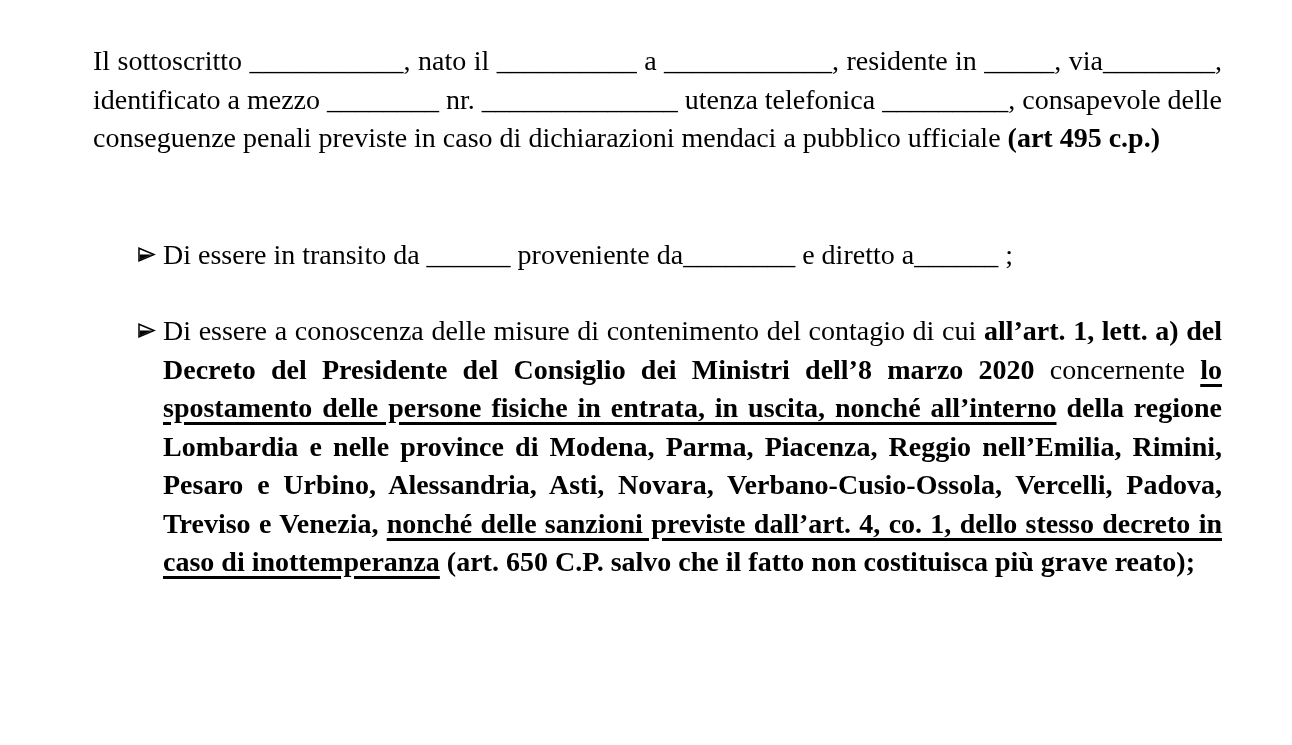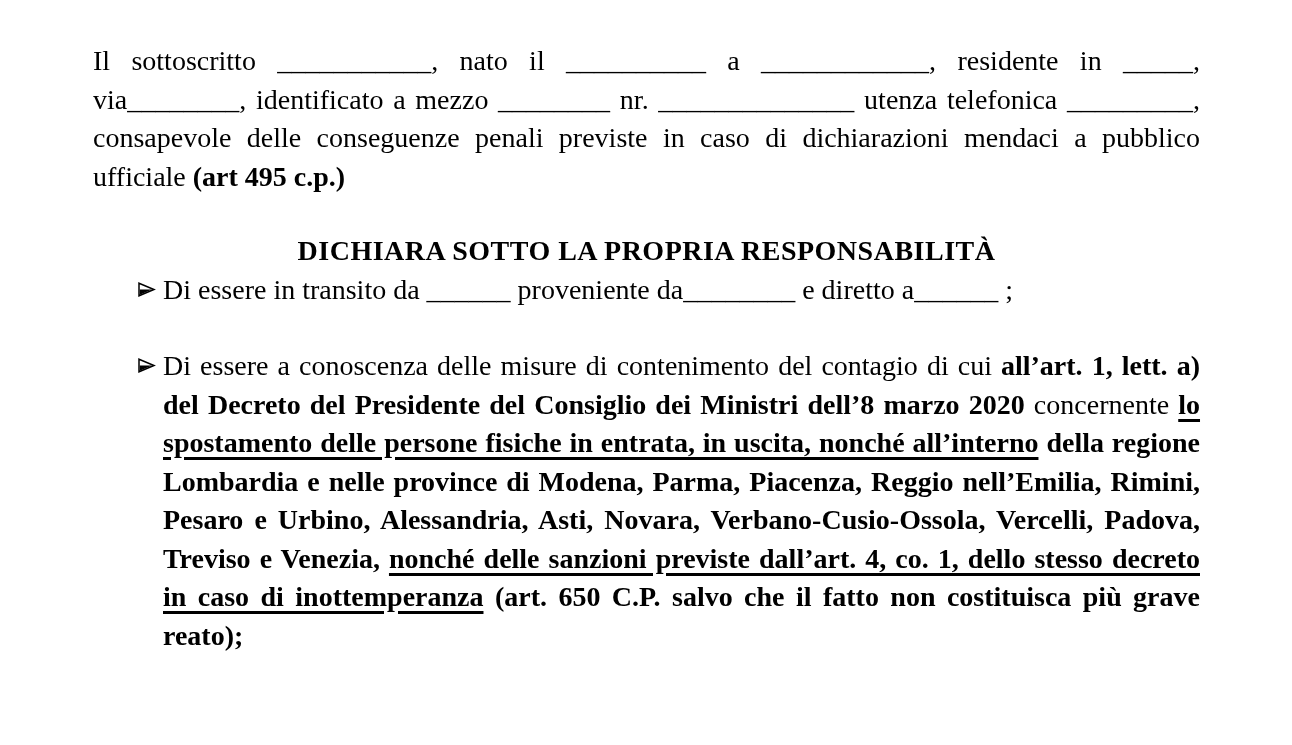--- a/index.html
+++ b/index.html
@@ -5,21 +5,21 @@
   html, body {
     margin: 0;
     padding: 0;
     background: #ffffff;
   }
   .page {
     position: relative;
     width: 1292px;
     height: 745px;
     box-sizing: border-box;
-    padding: 42px 92px 0 93px;
+    padding: 42px 70px 0 93px;
     background: #ffffff;
     color: #000000;
     font-family: "Liberation Serif", "DejaVu Serif", serif;
     font-size: 28px;
     line-height: 38.5px;
     overflow: hidden;
   }
   p { margin: 0; }
   .justify { text-align: justify; }
   .b { font-weight: bold; }
@@ -27,21 +27,21 @@
   .u { text-decoration: underline; text-decoration-thickness: 2.5px; text-underline-offset: 5px; }
   .heading {
     margin: 0;
     margin-top: 36px;
     font-size: 28px;
     line-height: 38.5px;
     font-weight: bold;
     text-align: center;
     letter-spacing: 0.5px;
   }
-  .bullets { }
+  .bullets { margin-top: 78px; }
   .bullet {
     position: relative;
     padding-left: 70px;
     margin-bottom: 38px;
   }
   .bullet:last-child { margin-bottom: 0; }
   .marker {
     position: absolute;
     left: 44px;
     top: 9px;
@@ -50,21 +50,20 @@
   }
   .marker svg { display: block; }
 </style>
 </head>
 <body>
 
 <div class="page">
 
   <p class="justify"><span>Il sottoscritto ___________, nato il __________ a ____________, residente in _____, via________, identificato a mezzo ________ nr. ______________ utenza telefonica _________, consapevole delle conseguenze  penali previste in caso di dichiarazioni mendaci a pubblico ufficiale </span><span class="b">(art 495 c.p.)</span></p>
 
-  <h1 class="heading">DICHIARA SOTTO LA PROPRIA RESPONSABILITÀ</h1>
 
   <div class="bullets">
 
     <div class="bullet">
       <span class="marker">
         <svg width="19" height="19" viewBox="0 0 19 19" aria-hidden="true">
           <path d="M2 3.2 L17 9.5 L2 15.8 Z" fill="#ffffff" stroke="#000000" stroke-width="1.5" stroke-linejoin="miter"></path>
           <path d="M2.8 9.5 L15 9.5 L2.8 14.7 Z" fill="#000000"></path>
         </svg>
       </span>

